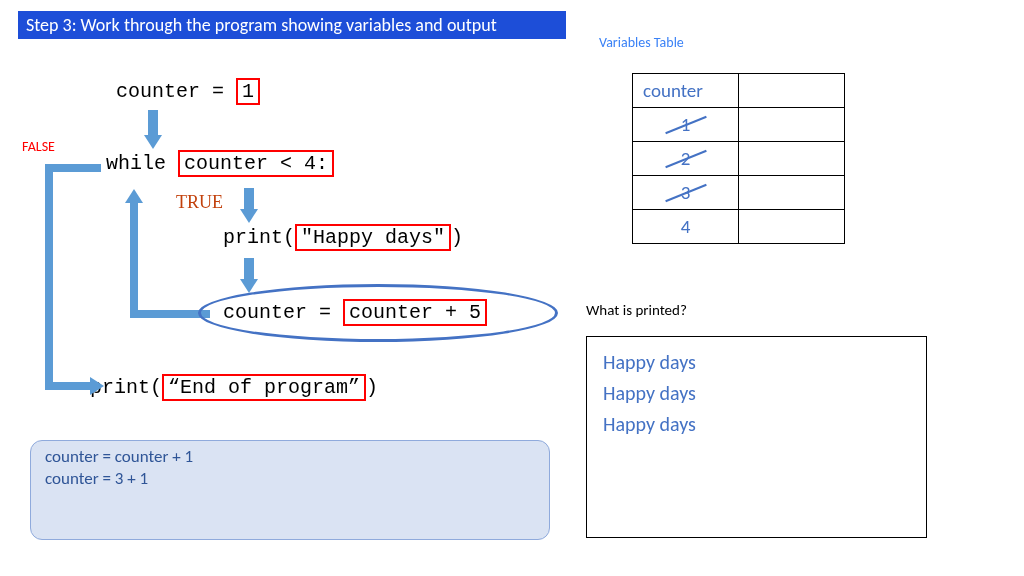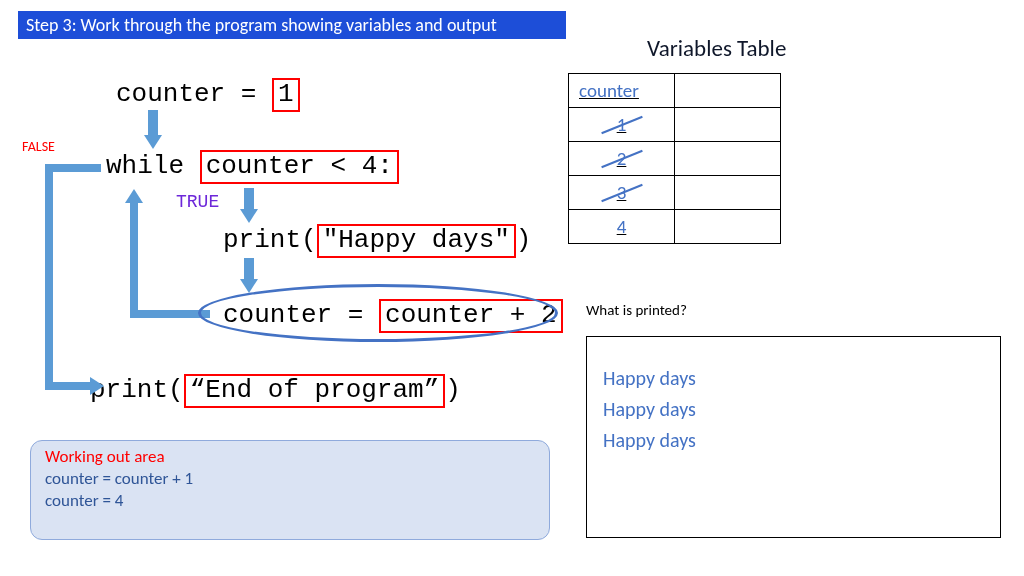--- a/index.html
+++ b/index.html
@@ -18,21 +18,21 @@
     left: 18px;
     width: 548px;
     background: #1d4ed8;
     color: #fff;
     padding: 3px 8px;
     font-size: 18px;
   }
   .code {
     position: absolute;
     font-family: Consolas, "Courier New", monospace;
-    font-size: 26px;
+    font-size: 20px;
     color: #000;
     white-space: pre;
   }
   .redbox {
     border: 2px solid #ff0000;
     padding: 0 4px;
     display: inline-block;
     line-height: 1.15;
   }
   .false-label {
@@ -40,23 +40,23 @@
     top: 138px;
     left: 22px;
     color: #ff0000;
     font-size: 14px;
     font-family: Calibri, Arial, sans-serif;
   }
   .true-label {
     position: absolute;
     top: 192px;
     left: 176px;
-    color: #6d28d9;
+    color: #c2410c;
     font-size: 18px;
-    font-family: Liberation Mono, monospace;
+    font-family: Liberation Serif, serif;
   }
   
   .arr {
     position: absolute;
     background: #5b9bd5;
   }
   .arrow-head-down {
     position: absolute;
     width: 0; height: 0;
     border-left: 9px solid transparent;
@@ -80,30 +80,28 @@
   .ellipse {
     position: absolute;
     border: 3px solid #4472c4;
     border-radius: 50%;
   }
   
   .vt-title {
     position: absolute;
     top: 34px;
     left: 599px;
-    font-size: 23px;
-    color: #0f172a;
-    margin-left: 48px;
+    font-size: 14px;
+    color: #3b82f6;
   }
   .vt-table {
     position: absolute;
     top: 73px;
-    left: 568px;
+    left: 632px;
     border-collapse: collapse;
-    text-decoration: underline;
   }
   .vt-table td {
     border: 1px solid #000;
     width: 106px;
     height: 34px;
     text-align: center;
     font-size: 19px;
     color: #4472c4;
     position: relative;
   }
@@ -121,24 +119,24 @@
     position: absolute;
     top: 301px;
     left: 586px;
     font-size: 15px;
     color: #000;
   }
   .printed-box {
     position: absolute;
     top: 336px;
     left: 586px;
-    width: 415px;
+    width: 341px;
     height: 202px;
     border: 1px solid #000;
-    padding: 26px 16px;
+    padding: 10px 16px;
     font-size: 20px;
     color: #4472c4;
     line-height: 1.55;
   }
   .working {
     position: absolute;
     top: 440px;
     left: 30px;
     width: 520px;
     height: 100px;
@@ -156,21 +154,21 @@
 <body>
 
 <div class="header">Step 3: Work through the program showing variables and output</div>
 
 <div class="code" style="top:78px;left:116px"><span>counter = </span><span class="redbox">1</span></div>
 
 <div class="code" style="top:150px;left:106px"><span>while </span><span class="redbox">counter &lt; 4:</span></div>
 
 <div class="code" style="top:224px;left:223px"><span>print(</span><span class="redbox">"Happy days"</span><span>)</span></div>
 
-<div class="code" style="top:299px;left:223px"><span>counter = </span><span class="redbox">counter + 2</span></div>
+<div class="code" style="top:299px;left:223px"><span>counter = </span><span class="redbox">counter + 5</span></div>
 
 <div class="code" style="top:374px;left:90px"><span>print(</span><span class="redbox">“End of program”</span><span>)</span></div>
 
 <div class="false-label">FALSE</div>
 <div class="true-label">TRUE</div>
 
 <div class="arr" style="top:110px;left:148px;width:10px;height:26px"></div>
 <div class="arrow-head-down" style="top:135px;left:144px"></div>
 
 <div class="arr" style="top:188px;left:244px;width:10px;height:22px"></div>
@@ -217,16 +215,15 @@
   </table>
 
 <div class="printed-title">What is printed?</div>
 <div class="printed-box">
   <div>Happy days</div>
   <div>Happy days</div>
   <div>Happy days</div>
 </div>
 
 <div class="working">
-  <div class="hdr">Working out area</div>
   <div class="line">counter = counter + 1</div>
-  <div class="line">counter = 4</div>
+  <div class="line">counter = 3 + 1</div>
 </div>
 
 </body></html>

